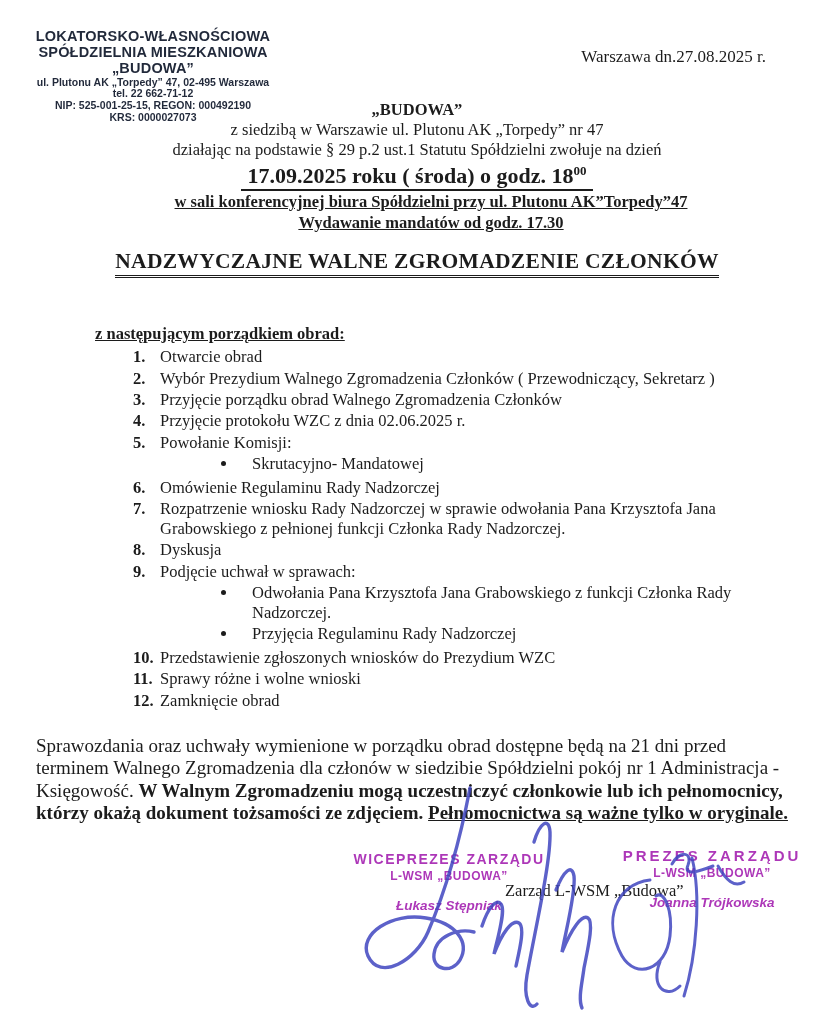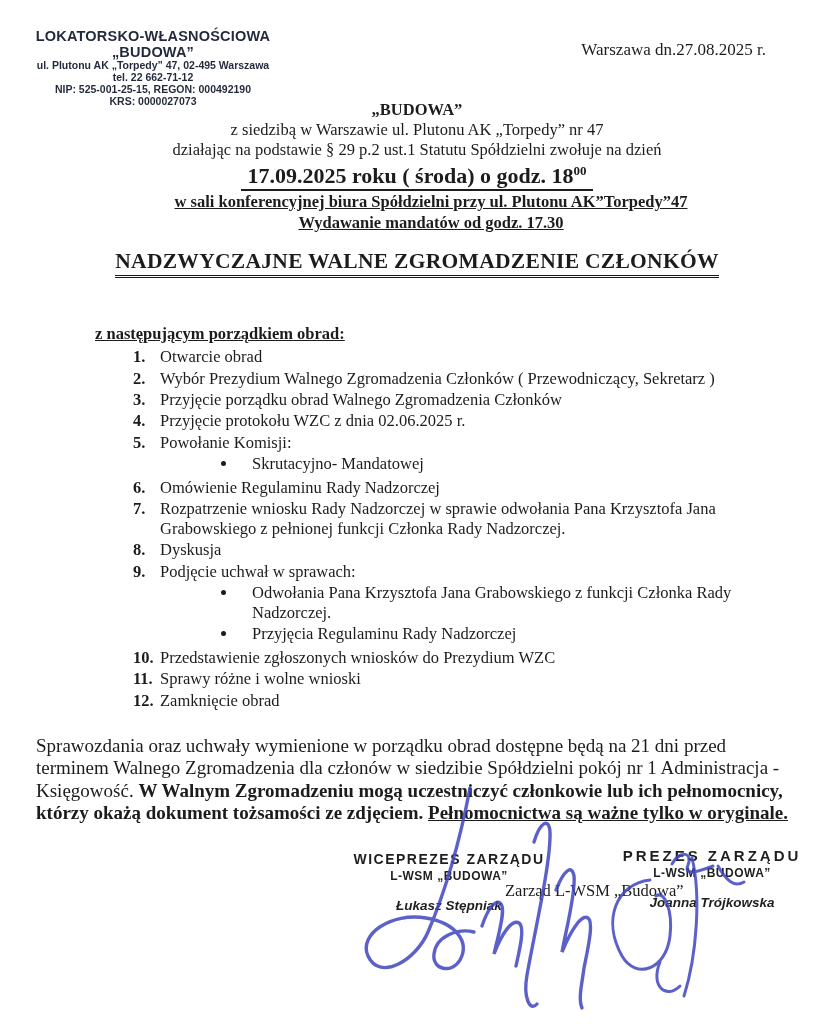--- a/index.html
+++ b/index.html
@@ -7,21 +7,21 @@
     position:relative;
     width:834px;height:1024px;
     margin:0 auto;
     background:#ffffff;
     font-family:"Liberation Serif", serif;
     color:#1c1c1c;
     overflow:hidden;
   }
   
   .date-line{
-    position:absolute;top:40px;right:68px;
+    position:absolute;top:47px;right:68px;
     font-size:17px;
   }
   
   .org-stamp{
     position:absolute;left:28px;top:28px;width:250px;
     text-align:center;
     font-family:"Liberation Sans", sans-serif;
     color:#0f172a;
     opacity:.92;
     line-height:1.12;
@@ -90,41 +90,42 @@
   .signoff{
     margin-top:56px;
     margin-left:505px;
     font-size:16.5px;
   }
   
   .stamp{
     position:absolute;
     text-align:center;
     font-family:"Liberation Sans", sans-serif;
-    color:#000000;
+    color:#a21caf;
     opacity:.88;
     line-height:1.25;
   }
   .stamp-vice{left:336px;top:851px;width:226px;}
   .stamp-prezes{left:592px;top:847px;width:240px;}
   .stamp .role{font-size:14px;font-weight:600;letter-spacing:1.5px;}
   .stamp-prezes .role{font-size:15px;letter-spacing:3px;}
   .stamp .org{font-size:12px;font-weight:600;letter-spacing:.5px;}
   .stamp .name{font-size:13.5px;font-weight:700;font-style:italic;margin-top:14px;}
   .sig-svg{position:absolute;left:320px;top:770px;pointer-events:none;}
 </style>
 </head>
 <body>
 
 <div class="page">
 
   <div class="date-line">Warszawa dn.27.08.2025 r.</div>
 
   <div class="org-stamp">
     <div class="big">LOKATORSKO-WŁASNOŚCIOWA</div>
+    <div class="big">SPÓŁDZIELNIA MIESZKANIOWA</div>
     <div class="big">„BUDOWA”</div>
     <div class="small">ul. Plutonu AK „Torpedy” 47, 02-495 Warszawa</div>
     <div class="small">tel. 22 662-71-12</div>
     <div class="small">NIP: 525-001-25-15, REGON: 000492190</div>
     <div class="small">KRS: 0000027073</div>
   </div>
 
   <div class="invite-header">
     <div class="row b">„BUDOWA”</div>
     <div class="row">z siedzibą w Warszawie ul. Plutonu AK „Torpedy” nr 47</div>

